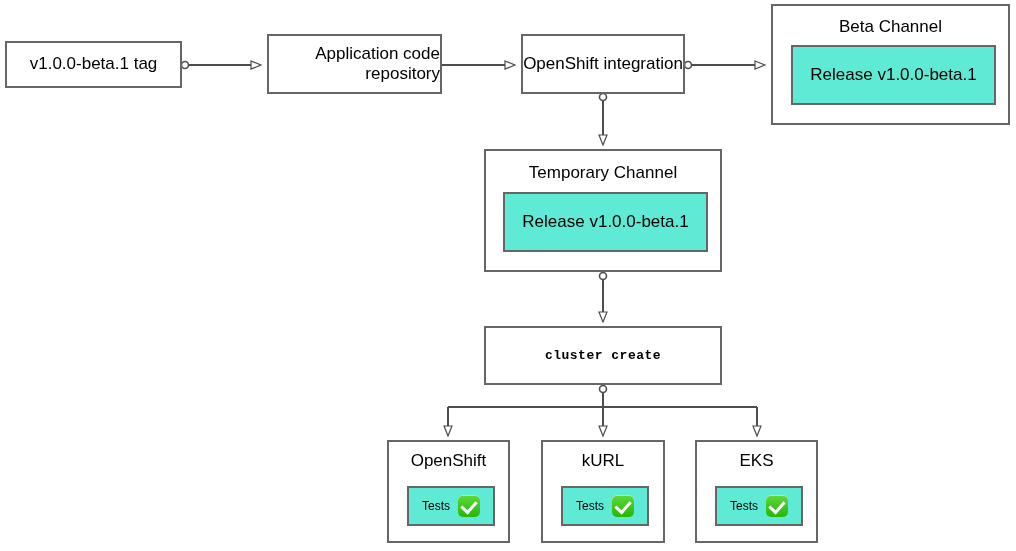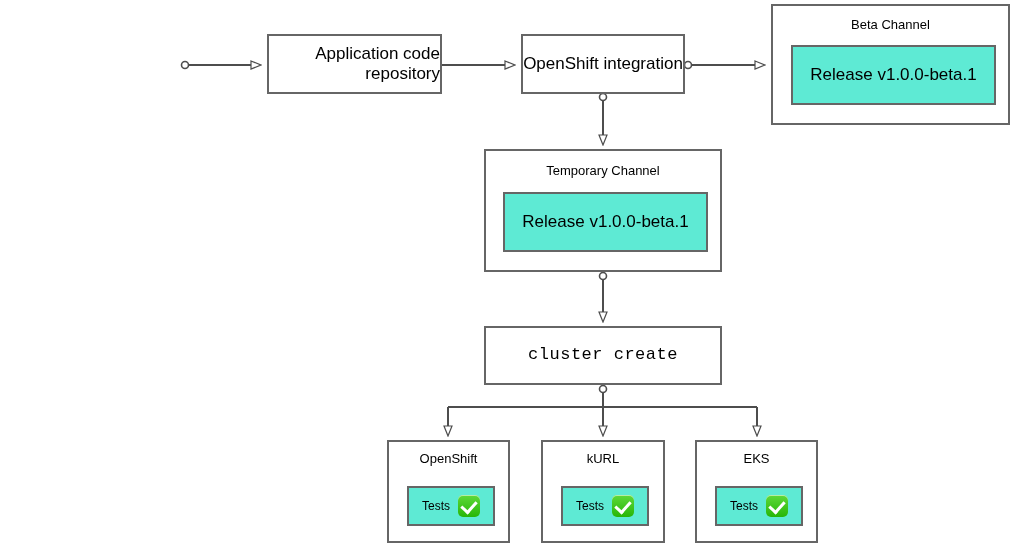--- a/index.html
+++ b/index.html
@@ -43,39 +43,39 @@
     box-sizing: border-box;
     border: 2px solid #666666;
     background: #ffffff;
   }
   .group-title {
     position: absolute;
     left: 0;
     right: 0;
     text-align: center;
     color: #000000;
-    font-size: 13px;
+    font-size: 17px;
     line-height: 1.1;
   }
   .inner-box {
     position: absolute;
     box-sizing: border-box;
     border: 2px solid #666666;
     background: #5eead4;
     display: flex;
     align-items: center;
     justify-content: center;
     text-align: center;
     color: #000000;
     font-size: 17px;
   }
   .mono-node {
     font-family: "Liberation Mono", "DejaVu Sans Mono", monospace;
-    font-weight: normal;
-    font-size: 17px;
+    font-weight: bold;
+    font-size: 13px;
     letter-spacing: 0.5px;
   }
   .test-inner {
     display: flex;
     align-items: center;
     justify-content: center;
     gap: 8px;
     font-size: 12px;
   }
   .check-badge {
@@ -146,20 +146,23 @@
 
       <path d="M603,392 L603,407"></path>
       <path d="M448,407 L757,407"></path>
       <line x1="448" y1="407" x2="448" y2="435" marker-end="url(#arrowOpen)"></line>
       <line x1="603" y1="407" x2="603" y2="435" marker-end="url(#arrowOpen)"></line>
       <line x1="757" y1="407" x2="757" y2="435" marker-end="url(#arrowOpen)"></line>
       <circle cx="603" cy="389" r="3.5" fill="#ffffff" stroke="#4d4d4d" stroke-width="1.6"></circle>
     </g>
   </svg>
 
+  <div class="node n-v100tag">
+    <span>v1.0.0-beta.1 tag</span>
+  </div>
 
   <div class="node n-appcode">
     <span>Application code repository</span>
   </div>
 
   <div class="node n-ci">
     <span>OpenShift integration</span>
   </div>
 
   <div class="group g-beta">

